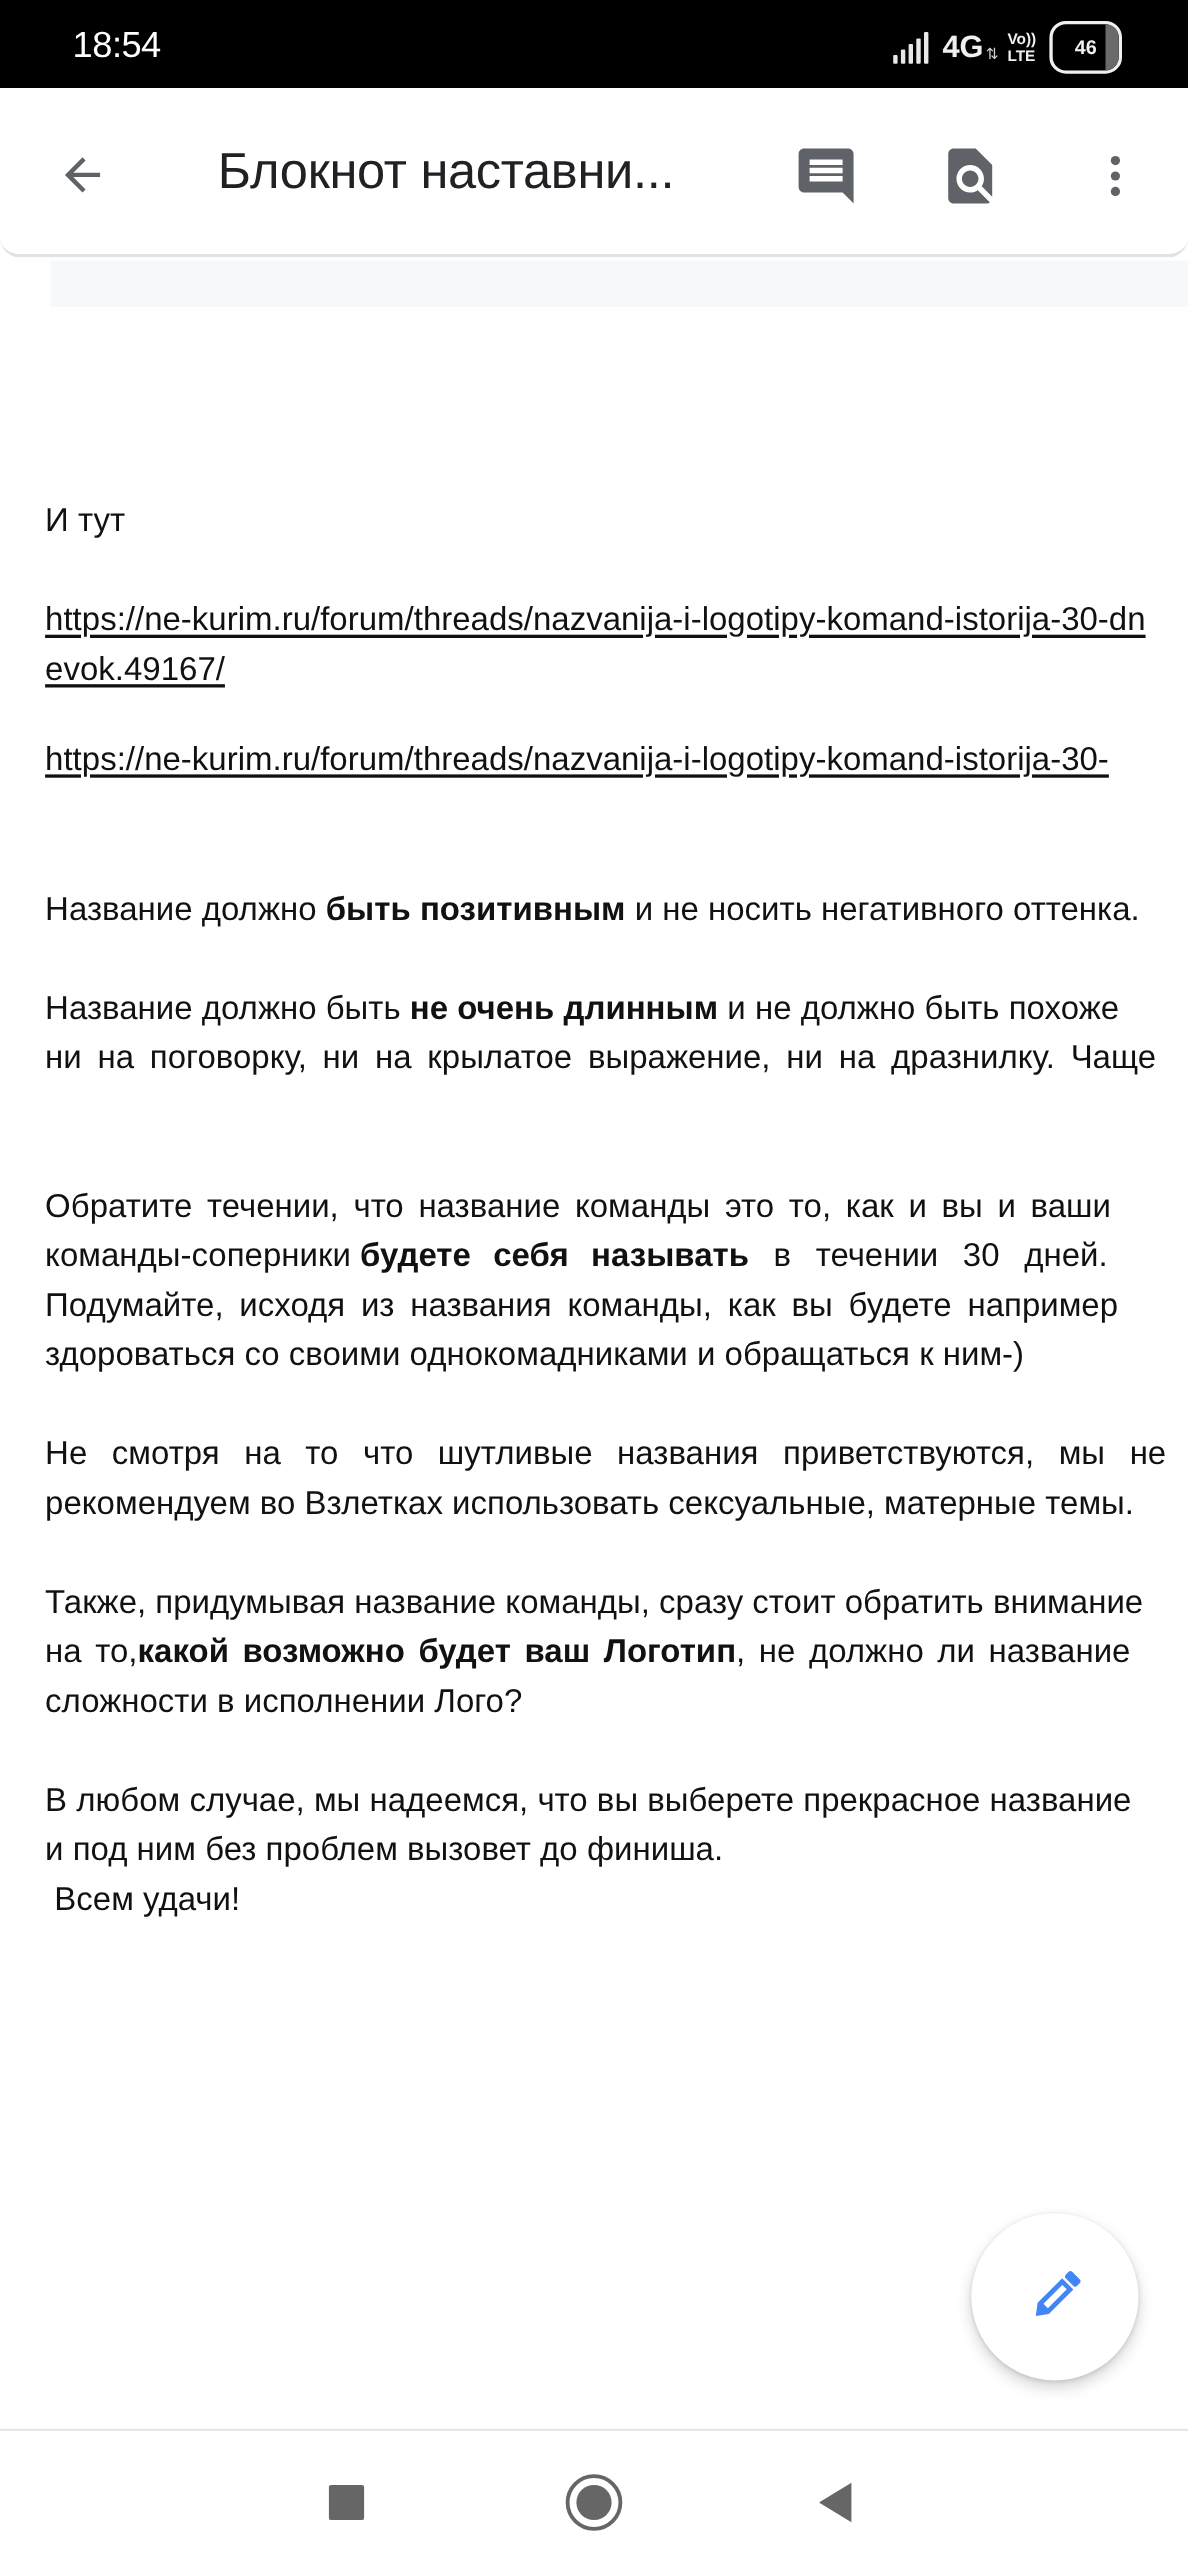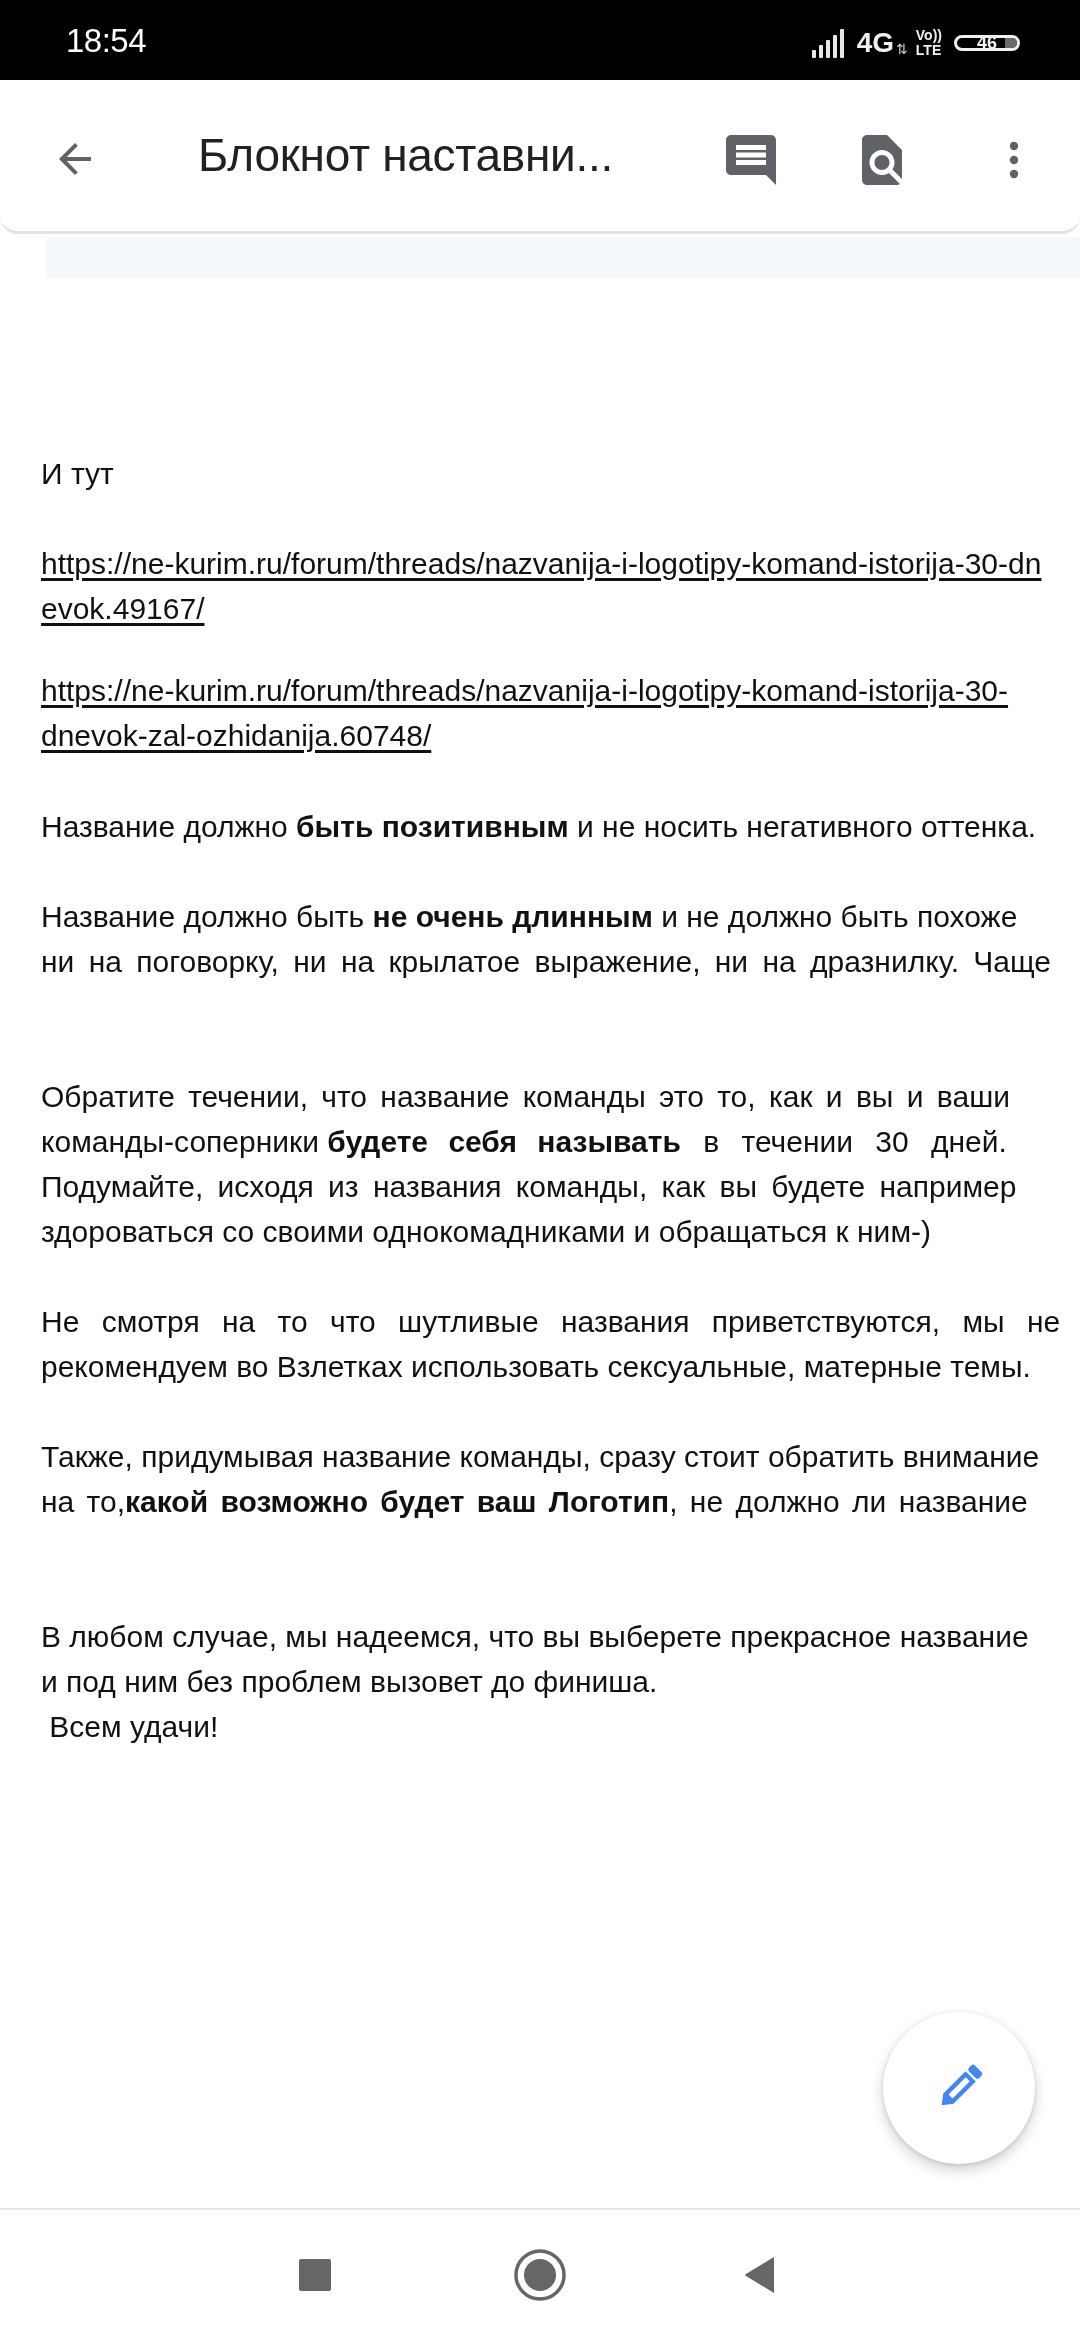--- a/index.html
+++ b/index.html
@@ -15,21 +15,21 @@
       position: absolute; left: 66px; top: 22px; font-size: 33px; font-weight: normal;
       letter-spacing: -0.5px; font-family: "Liberation Sans", sans-serif;
     }
     .status-right { position: absolute; right: 60px; top: 26px; height: 34px; display: flex; align-items: center; }
     .signal { display: flex; align-items: flex-end; height: 30px; margin-right: 10px; }
     .signal span { display: block; width: 4px; background: #e8e8e8; margin-right: 3px; border-radius: 1px; }
     .net-4g { font-size: 28px; font-weight: bold; color: #efefef; margin-right: 2px; }
     .net-arrows { font-size: 14px; color: #cfcfcf; margin-right: 8px; margin-top: 12px; }
     .volte { display: flex; flex-direction: column; font-size: 14px; font-weight: bold; line-height: 15px; color: #efefef; margin-right: 12px; }
     .battery {
-      width: 66px; height: 16px; border: 3px solid #f0f0f0; border-radius: 15px;
+      width: 66px; height: 48px; border: 3px solid #f0f0f0; border-radius: 15px;
       display: flex; align-items: center; justify-content: center; position: relative; overflow: hidden;
     }
     .battery-fill { position: absolute; right: 0; top: 0; bottom: 0; width: 12px; background: #6a6a6a; }
     .battery-level { position: relative; font-size: 18px; font-weight: bold; color: #f0f0f0; }
 
     
     .app-bar {
       position: absolute; left: 0; top: 80px; width: 1080px; height: 154px; background: #ffffff;
       border-bottom: 3px solid #e2e2e2;
       border-radius: 18px;
@@ -126,21 +126,20 @@
 
     <p style="top:214px">И тут</p>
 
     <p style="top:304px">
       <a>https://ne-kurim.ru/forum/threads/nazvanija-i-logotipy-komand-istorija-30-dn</a><br>
       <a>evok.49167/</a>
     </p>
 
     <p style="top:431px">
       <a>https://ne-kurim.ru/forum/threads/nazvanija-i-logotipy-komand-istorija-30-</a><br>
-      <a>dnevok-zal-ozhidanija.60748/</a>
     </p>
 
     <p style="top:567px">
       <span>Название должно </span><b>быть позитивным</b><span> и не носить негативного оттенка.</span>
     </p>
 
     <p style="top:657px">
       <span>Название должно быть </span><b>не очень длинным</b><span> и не должно быть похоже</span><br>
       <span style="word-spacing:6px">ни на поговорку, ни на крылатое выражение, ни на дразнилку. Чаще</span><br>
     </p>
@@ -153,20 +152,21 @@
     </p>
 
     <p style="top:1062px">
       <span style="word-spacing:14px">Не смотря на то что шутливые названия приветствуются, мы не</span><br>
       <span>рекомендуем во Взлетках использовать сексуальные, матерные темы.</span>
     </p>
 
     <p style="top:1197px">
       <span>Также, придумывая название команды, сразу стоит обратить внимание</span><br>
       <span style="word-spacing:4px">на то,</span><b style="word-spacing:4px">какой возможно будет ваш Логотип</b><span style="word-spacing:4px">, не должно ли название</span><br>
+      <span>сложности в исполнении Лого?</span>
     </p>
 
     <p style="top:1377px">
       <span>В любом случае, мы надеемся, что вы выберете прекрасное название</span><br>
       <span>и под ним без проблем вызовет до финиша.</span>
     </p>
 
     <p style="top:1467px; white-space:pre"> Всем удачи!</p>
   </div>
 </div>

